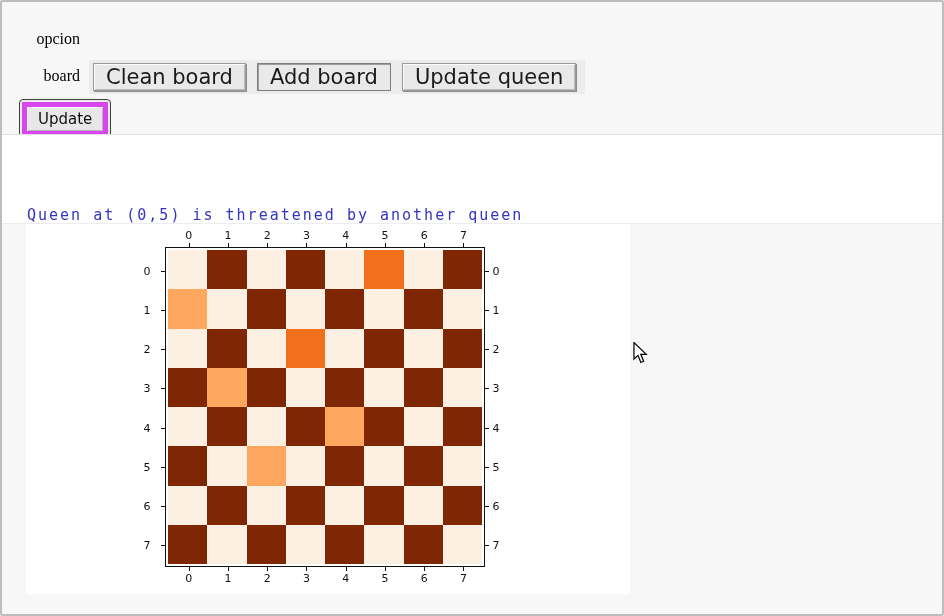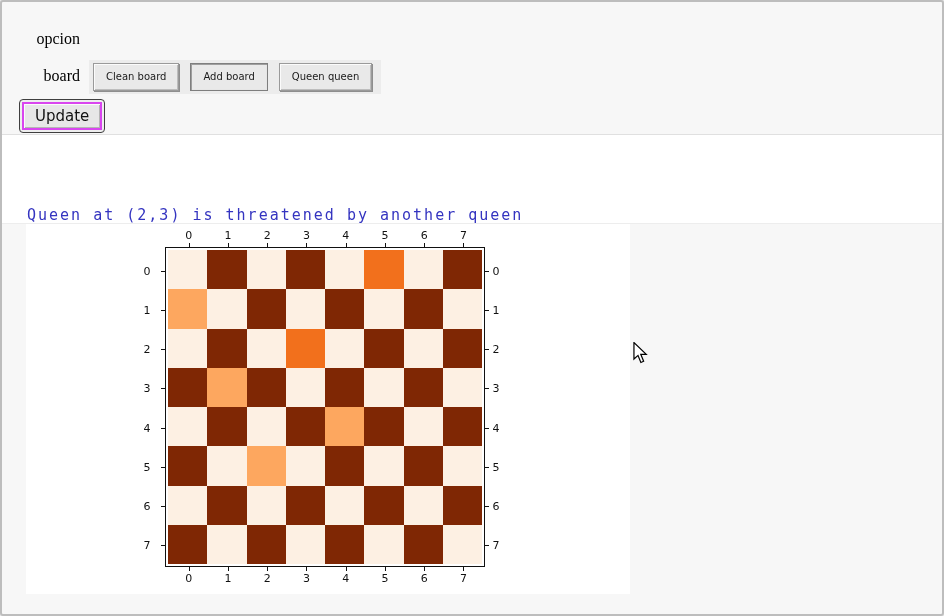--- a/index.html
+++ b/index.html
@@ -16,37 +16,37 @@
     position:absolute; left:87px; top:24px; width:851px; height:28px;
     box-sizing:border-box; border:1px solid #5e5e5e; background:#fff;
     font-family:"DejaVu Sans","Liberation Sans",sans-serif; font-size:15px;
     padding:2px 5px; color:#000; outline:none;
   }
   .btn-group {
     position:absolute; left:87px; top:58px; height:34px; background:#ececec;
     display:flex; align-items:center; gap:11px; padding:0 9px 0 4px;
   }
   .tbtn {
-    background:#e9e9e9; color:#1a1a1a; font-size:10px; line-height:20px;
+    background:#e9e9e9; color:#1a1a1a; font-size:21px; line-height:20px;
     font-family:"DejaVu Sans","Liberation Sans",sans-serif;
     padding:3px 12px; border:1px solid #9a9a9a; cursor:default;
     box-shadow:inset 1px 1px 0 #fbfbfb, inset -1px -1px 0 #bdbdbd, 1px 1px 0 #8e8e8e;
   }
   .tbtn.selected {
     border:1px solid #7e7e7e;
     box-shadow:inset 1px 1px 0 #9e9e9e, inset -1px -1px 0 #e6e6e6;
   }
   .update-wrap {
     position:absolute; left:17px; top:97px; border:1px solid #3f3f3f;
     border-radius:4px; padding:2px; background:#eeeeee; display:inline-block;
   }
   .update-btn {
     background:#e7e7e7; color:#111; font-size:15px; line-height:20px;
     font-family:"DejaVu Sans","Liberation Sans",sans-serif;
-    padding:2px 11px; border:2px solid #d946ef;
+    padding:2px 11px; border:5px solid #d946ef;
     box-shadow:inset 1px 1px 0 #fbfbfb, inset -1px -1px 0 #b5b5b5;
   }
   .message-band {
     position:absolute; left:0; top:132px; width:944px; height:88px;
     background:#ffffff; border-top:1px solid #e0e0e0; border-bottom:1px solid #ededed;
   }
   .messages {
     position:absolute; left:25px; top:20px;
     font-family:"DejaVu Sans Mono","Liberation Mono",monospace;
     font-size:15px; letter-spacing:2px; line-height:24px; color:#3434c0;
@@ -75,30 +75,29 @@
 <body>
 
 <div class="page">
 
   <div class="serif-label" style="top:28px; left:0;">opcion</div>
 
   <div class="serif-label" style="top:65px; left:0;">board</div>
   <div class="btn-group">
     <button class="tbtn">Clean board</button>
     <button class="tbtn selected">Add board</button>
-    <button class="tbtn">Queen queen</button>
+    <button class="tbtn">Update queen</button>
   </div>
 
   <div class="update-wrap">
     <button class="update-btn">Update</button>
   </div>
 
   <div class="message-band">
     <div class="messages" style="color: rgb(52, 52, 192);">
-      <div>Queen at (2,3) is threatened by another queen</div>
       <div>Queen at (0,5) is threatened by another queen</div>
     </div>
   </div>
 
   <div class="figure" id="figure">
     <div class="board-frame">
       <div class="board-grid" id="board-grid">
           <div style="background: rgb(253, 240, 227);"></div>
           <div style="background: rgb(127, 39, 4);"></div>
           <div style="background: rgb(253, 240, 227);"></div>

